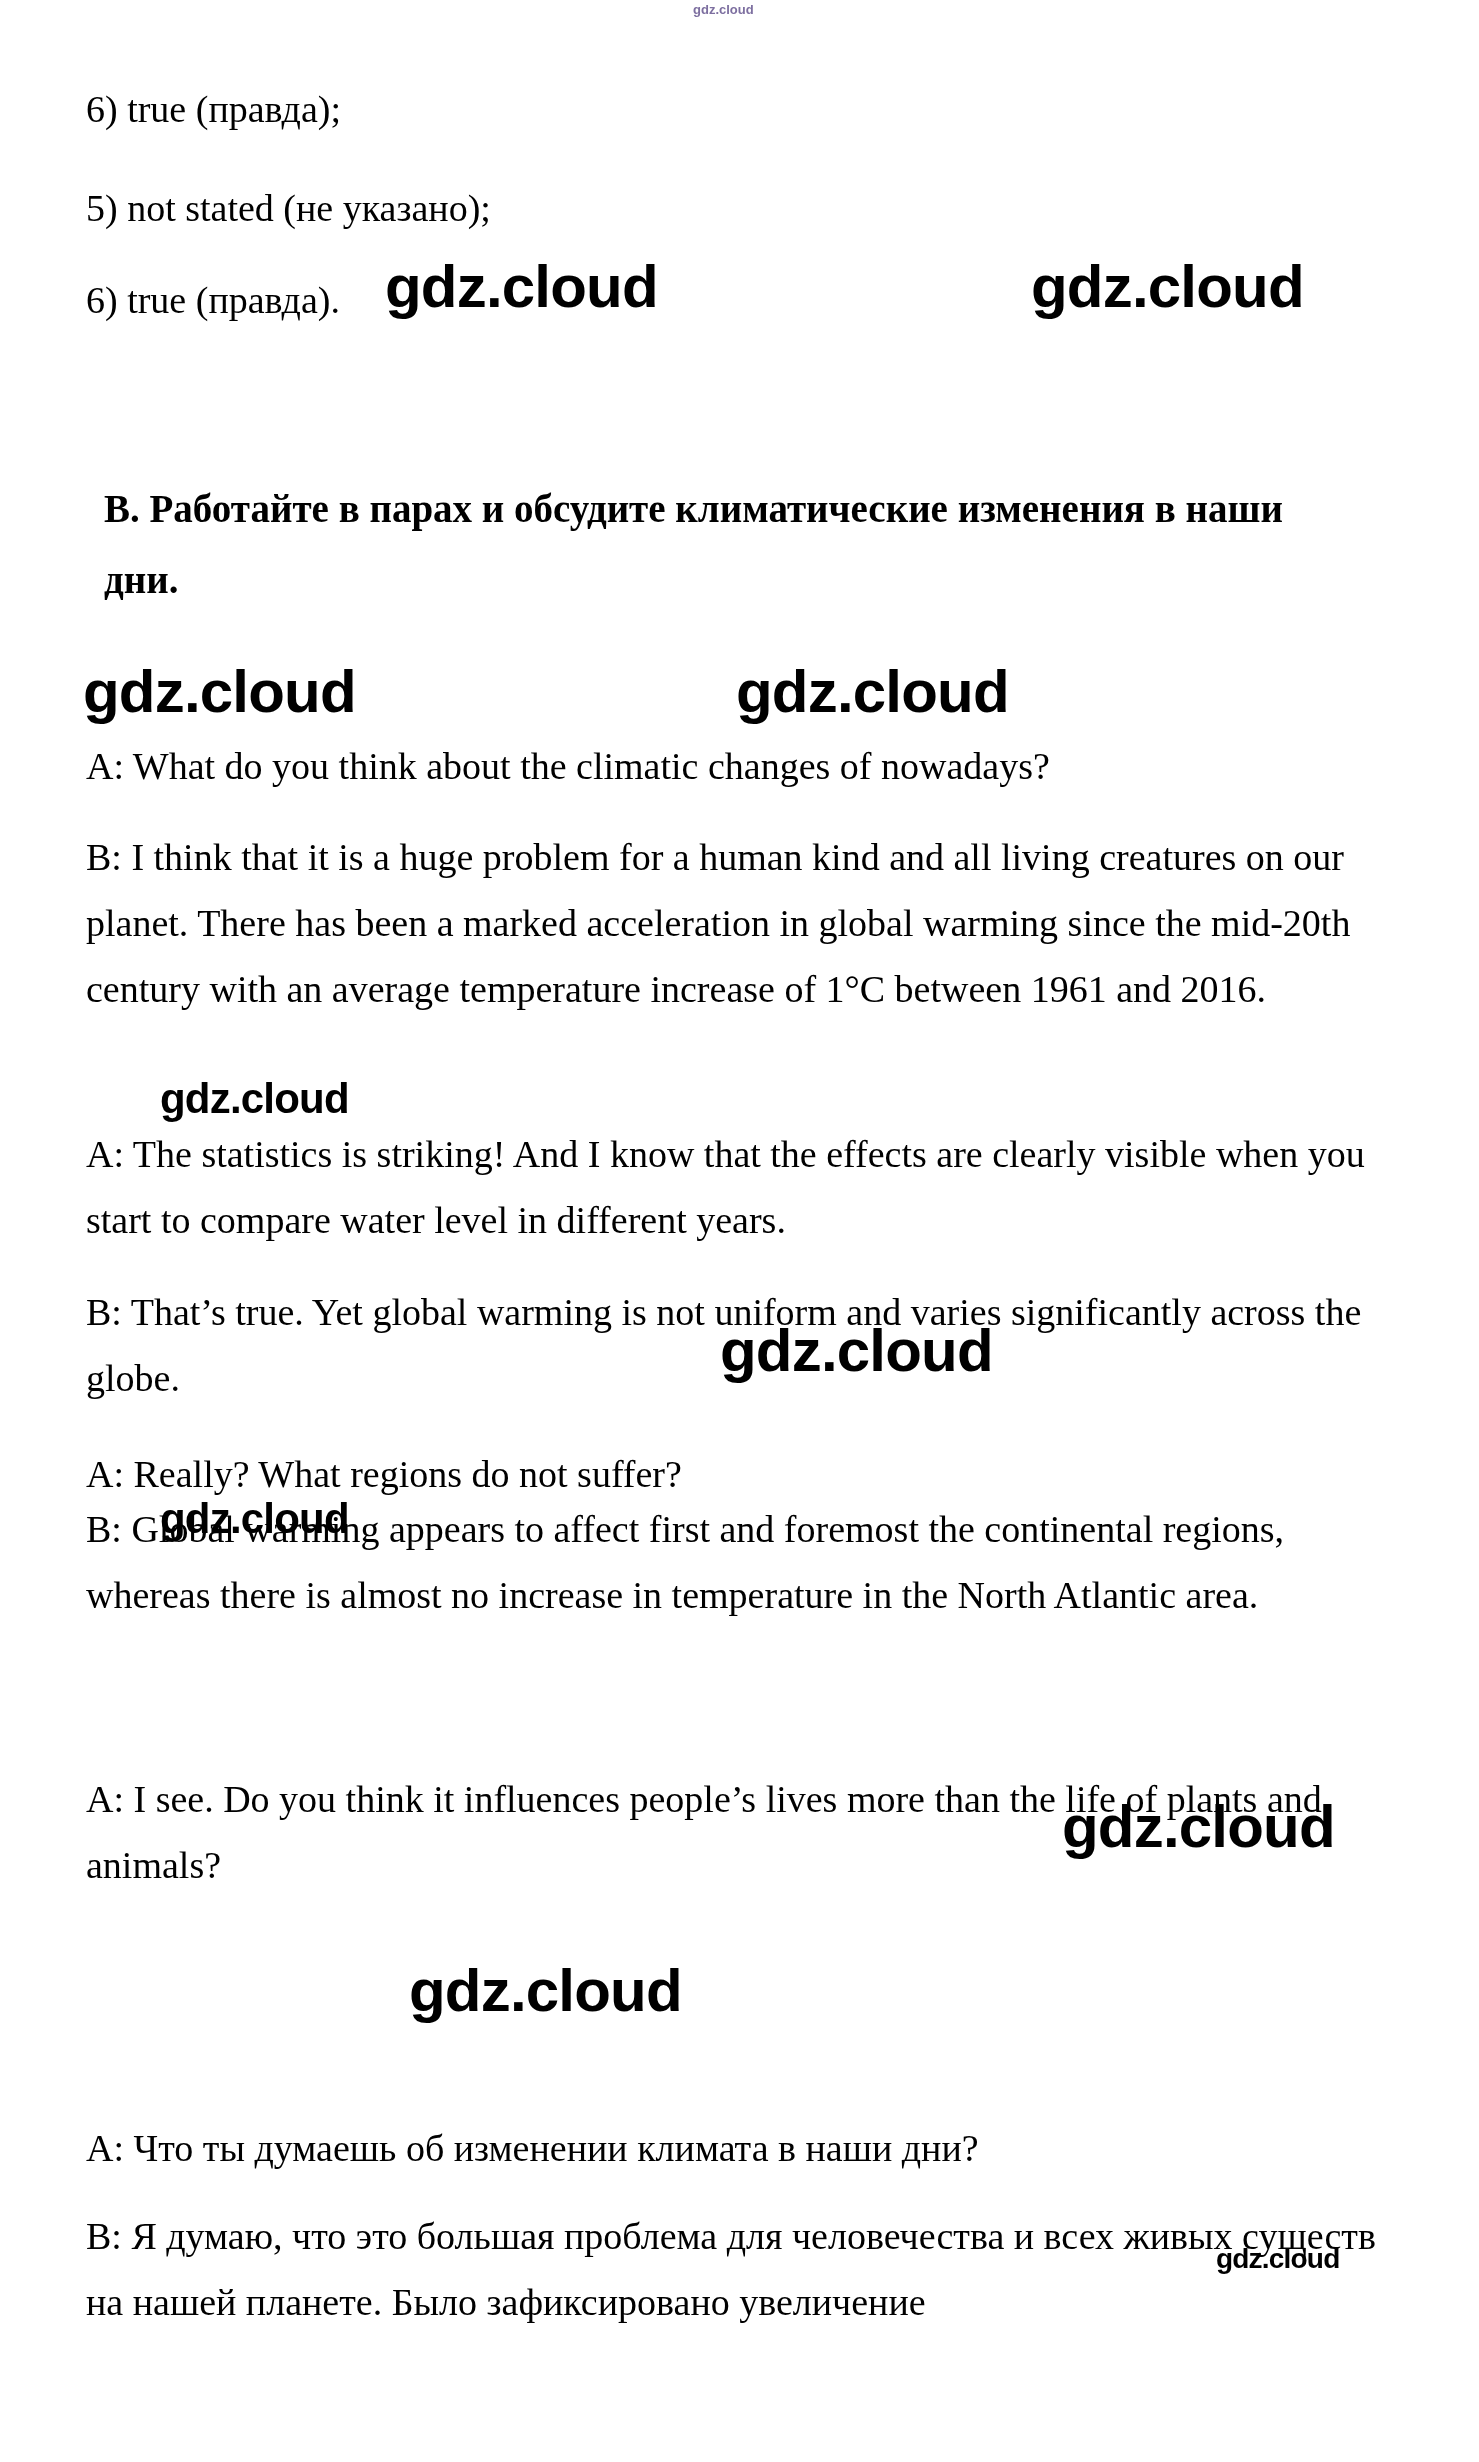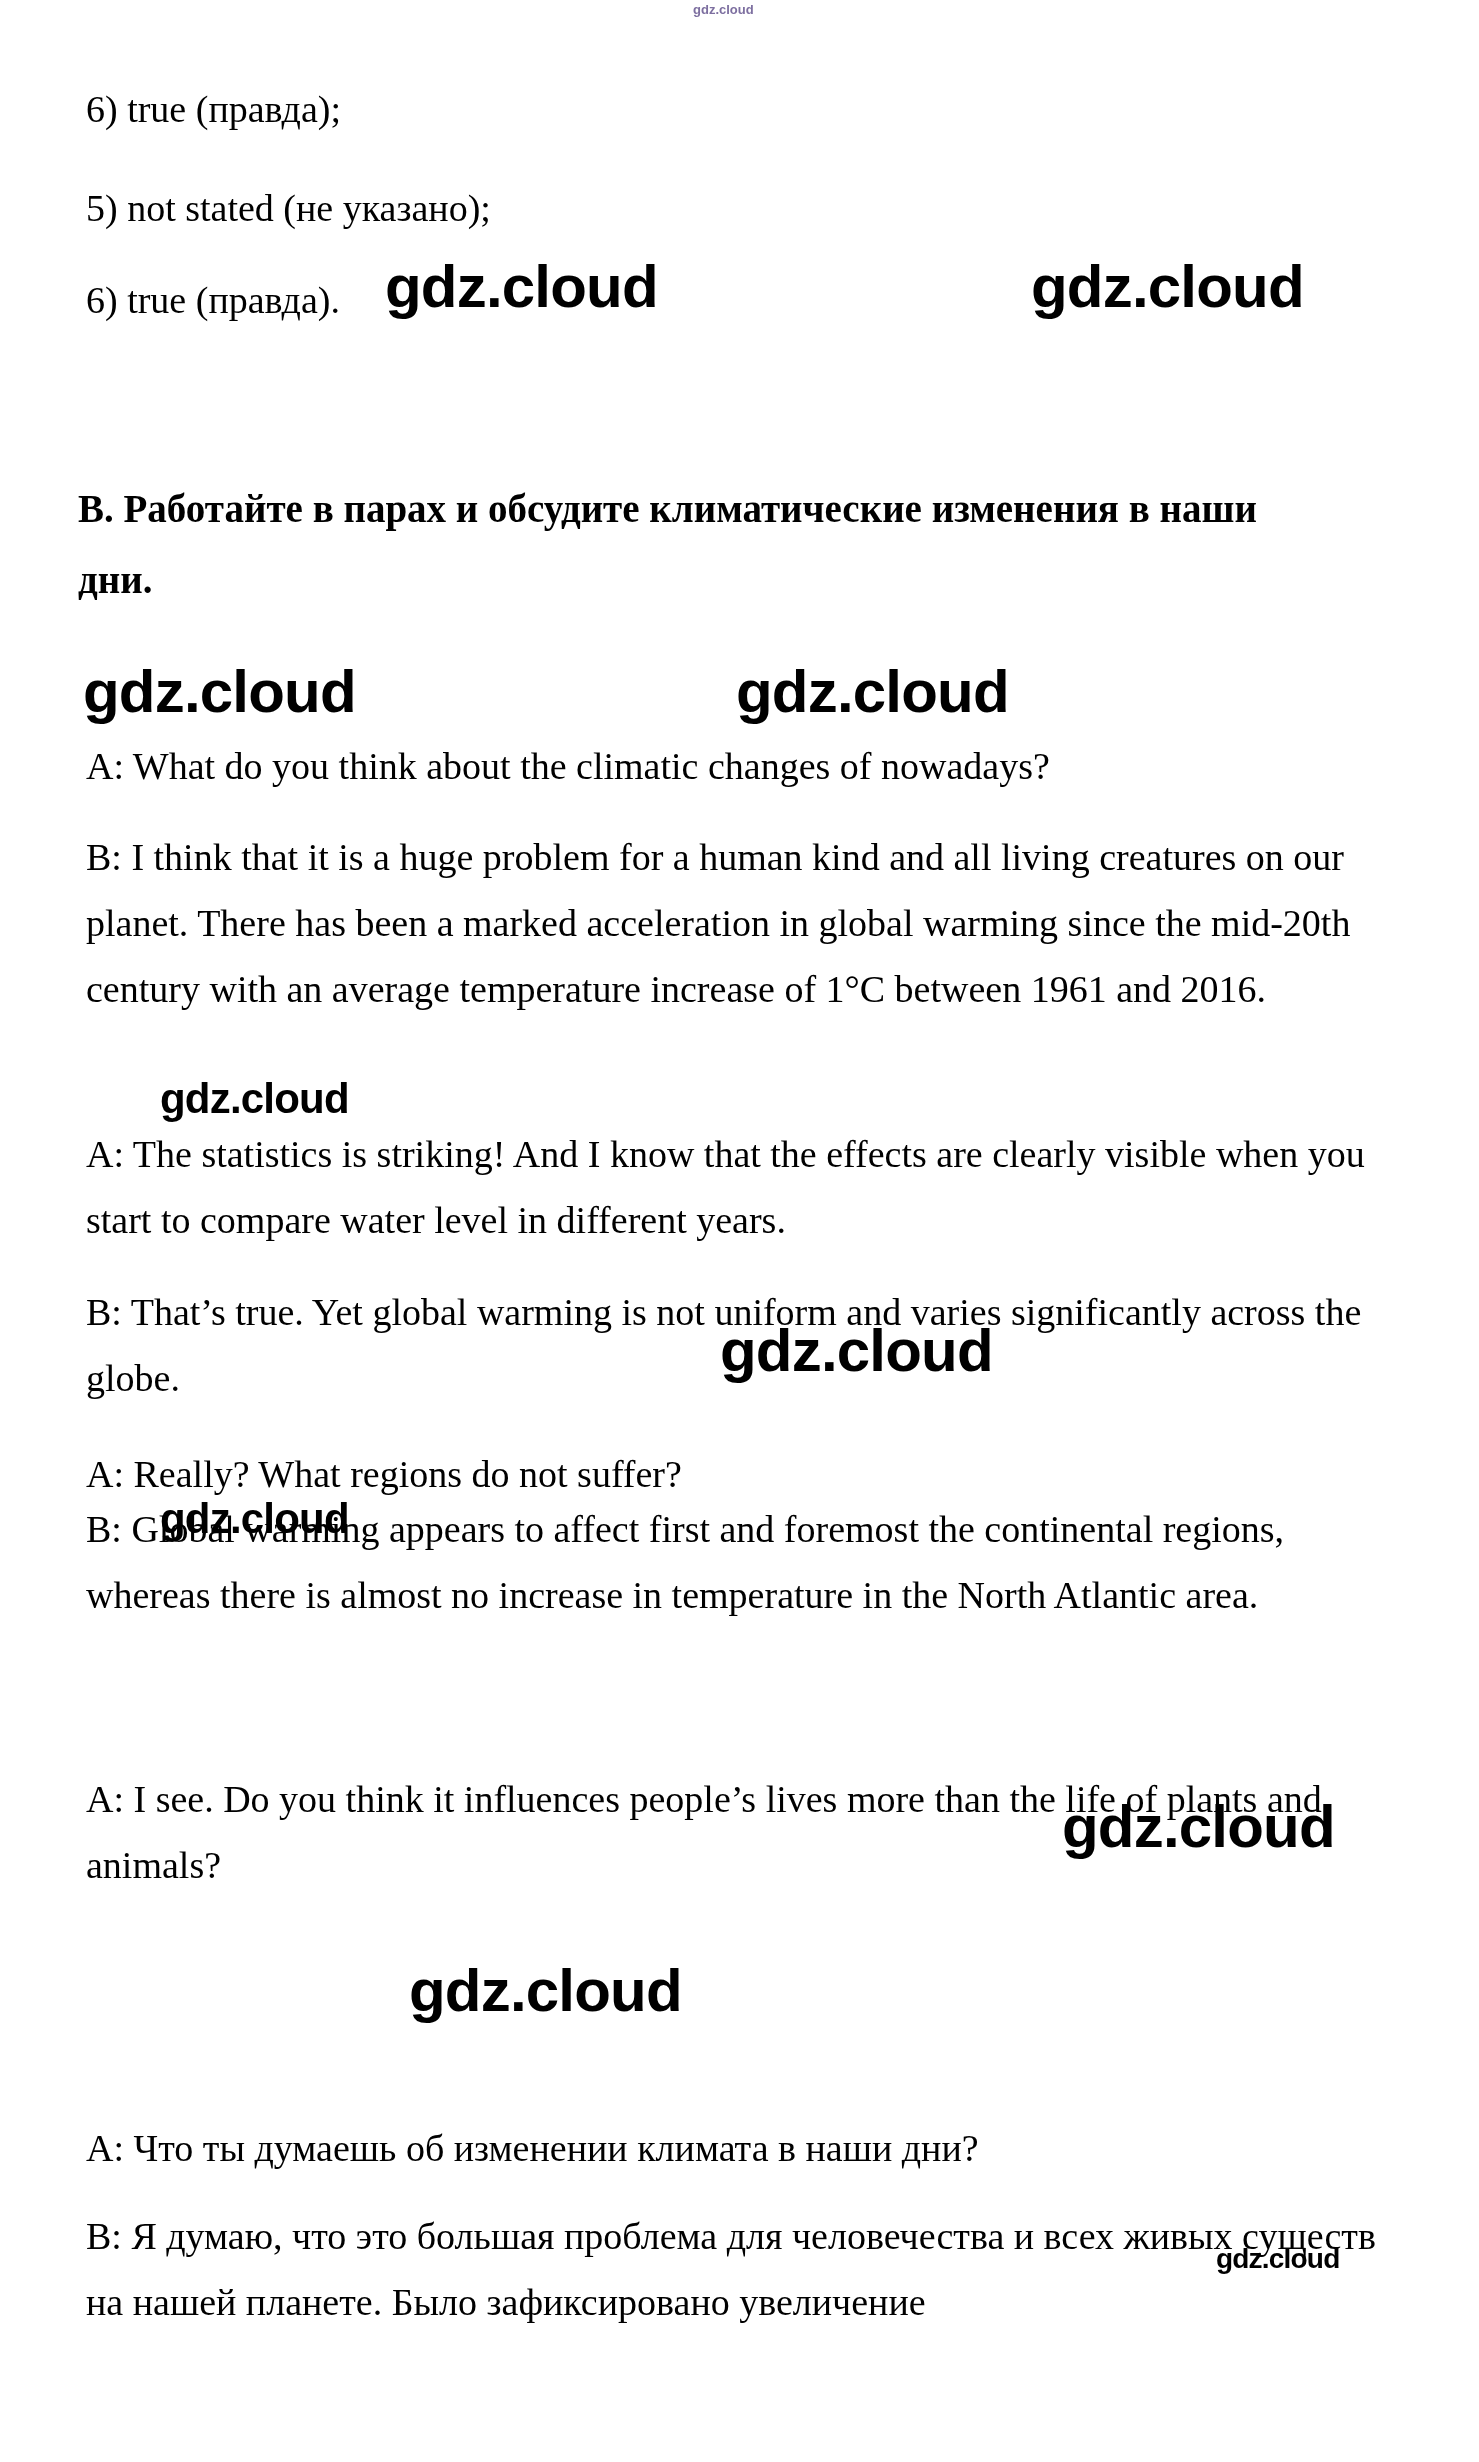--- a/index.html
+++ b/index.html
@@ -25,21 +25,21 @@
   }
   .answer {
     position: absolute;
     left: 86px;
     font-size: 38px;
     line-height: 46px;
     white-space: nowrap;
   }
   .heading {
     position: absolute;
-    left: 78px;
+    left: 104px;
     width: 1262px;
     font-weight: bold;
     font-size: 39px;
     line-height: 71px;
   }
 
   
   .a4 { top: 86px; }
   .a5 { top: 185px; }
   .a6 { top: 266px; margin-top: 11px; }

